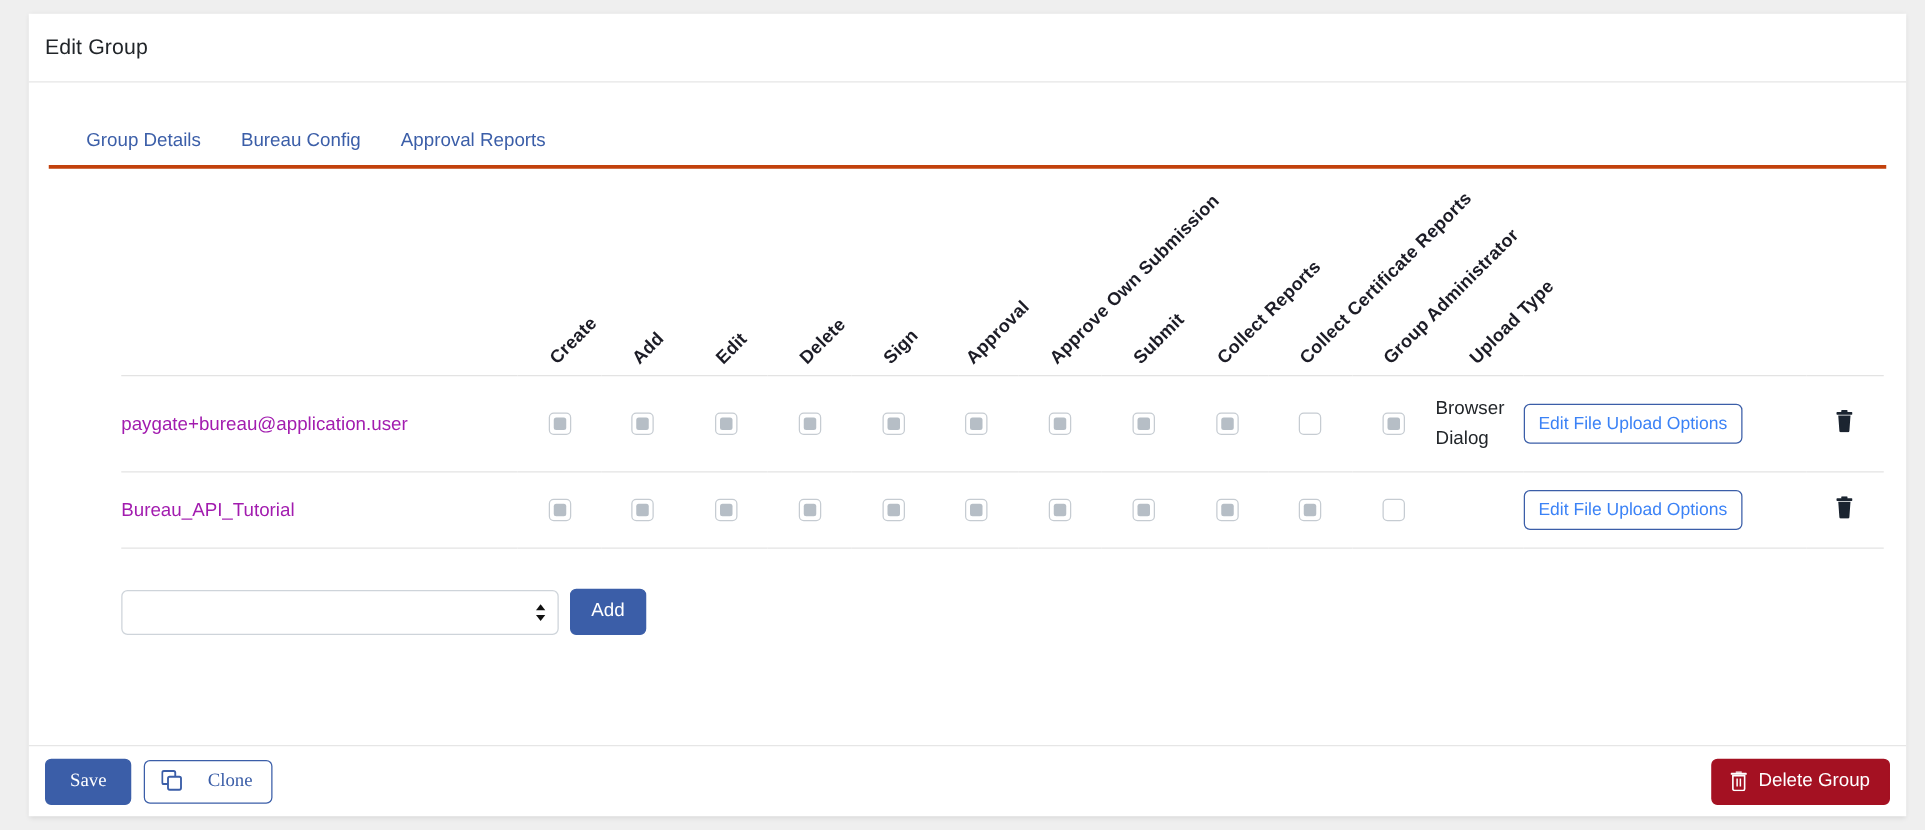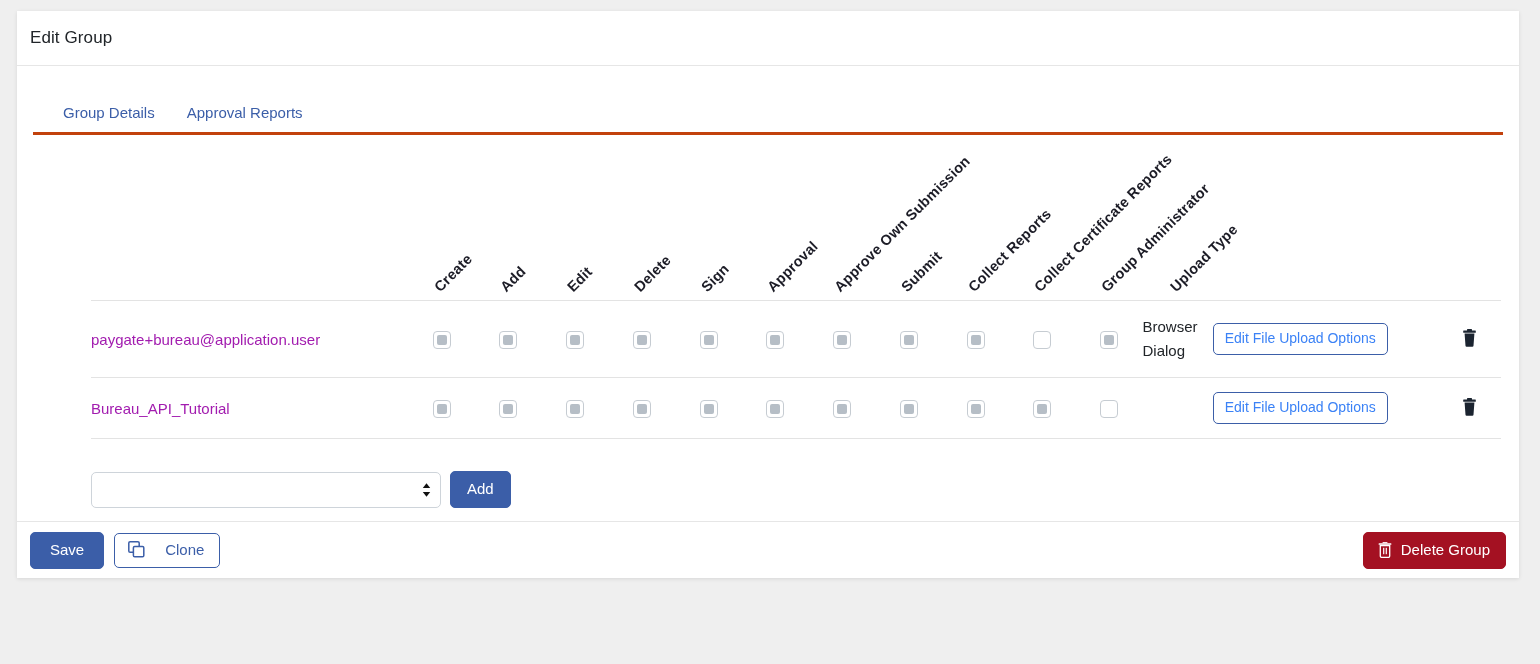--- a/index.html
+++ b/index.html
@@ -11,24 +11,24 @@
     height: 664px;
     background: #efefef;
     font-family: "Liberation Sans", sans-serif;
     font-size: 15px;
     color: #212529;
     overflow: hidden;
   }
 
   .page-card {
     position: absolute;
-    left: 17px;
+    left: 23px;
     top: 11px;
     width: 1502px;
-    height: 567px;
+    height: 642px;
     background: #ffffff;
     box-shadow: 0 1px 4px rgba(0,0,0,0.10);
     box-sizing: border-box;
   }
 
   
   .card-header {
     height: 55px;
     border-bottom: 1px solid #e6e6e6;
     box-sizing: border-box;
@@ -239,21 +239,21 @@
     left: 0;
     bottom: 0;
     width: 100%;
     height: 57px;
     border-top: 1px solid #e6e6e6;
     box-sizing: border-box;
     display: flex;
     align-items: center;
     padding: 0 13px;
   }
-  .footer-left { display: flex; align-items: center; gap: 10px; }
+  .footer-left { display: flex; align-items: center; gap: 10px; font-family: Liberation Serif, serif; }
   .footer-right { margin-left: auto; }
 
   .btn-save {
     background: #3b5ea8;
     color: #fff;
     border: 1px solid #3b5ea8;
     border-radius: 5px;
     font-size: 15px;
     padding: 8px 19px 9px 19px;
     line-height: 18px;
@@ -293,20 +293,21 @@
 <div class="page-card">
 
   <div class="card-header">
     <span class="card-title">Edit Group</span>
   </div>
 
   <div class="card-body">
 
     <div class="tab-bar">
       <div class="tab">Group Details</div>
+      <div class="tab">Bureau Config</div>
       <div class="tab">Approval Reports</div>
     </div>
 
     <div class="table-wrap">
       <table class="perm">
         <thead class="perm-head">
           <tr>
             <th class="col-user"></th>
             <th class="col-cb">
               <span class="rot-label">Create</span>

